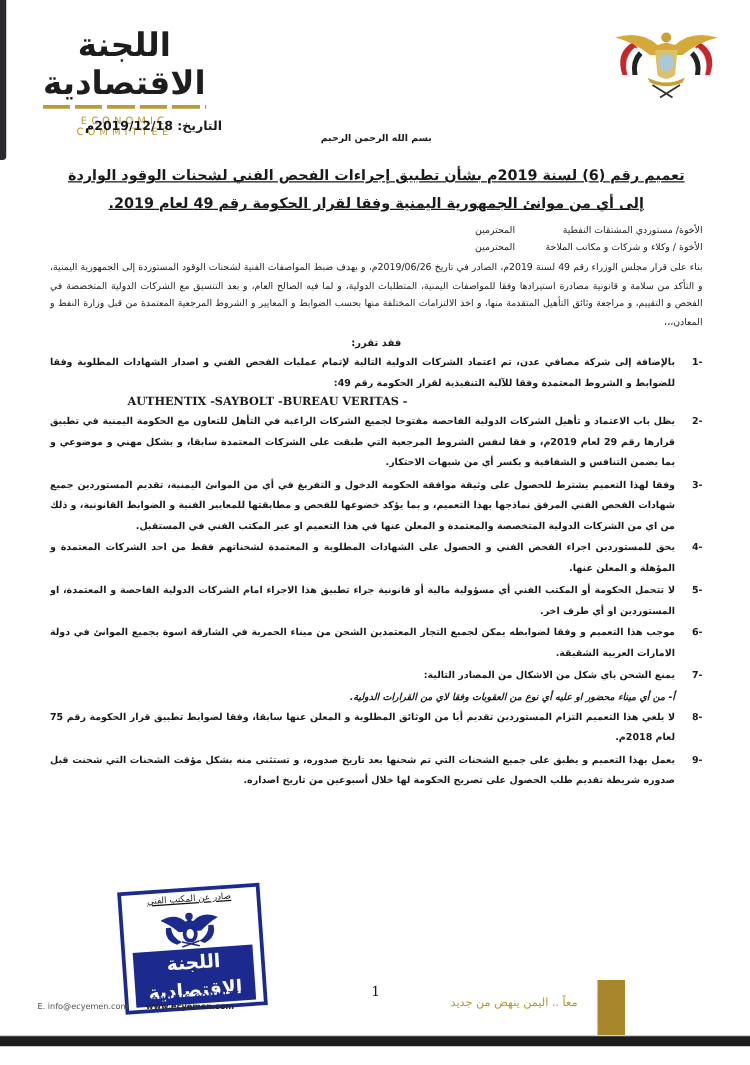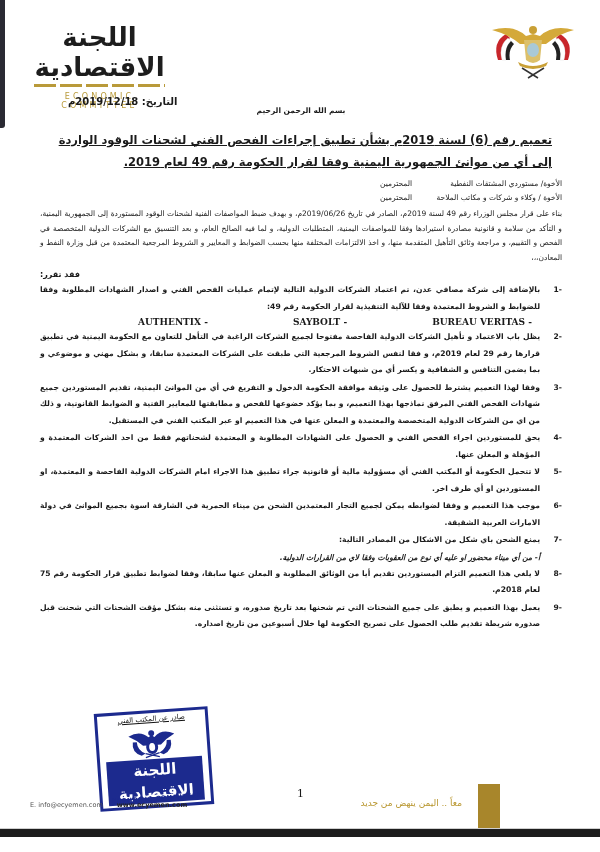--- a/index.html
+++ b/index.html
@@ -17,32 +17,32 @@
     background: repeating-linear-gradient(90deg, #b99a3a 0 22px, transparent 22px 26px); }
   .logo-en { font-family: "DejaVu Sans", sans-serif; font-size: 8px; letter-spacing: 3.2px; color: #b99a3a; text-align: center; margin-top: 5px; }
   .emblem { position: absolute; left: 488px; top: 20px; width: 90px; height: 60px; }
 
   
   .date { position: absolute; left: 68px; top: 96px; font-size: 10px; font-weight: bold; direction: rtl; }
 
   
   .content { position: absolute; left: 40px; top: 106px; width: 522px; direction: rtl; text-align: right; }
   .basmala { text-align: center; font-size: 7.5px; font-weight: bold; margin-bottom: 14px; }
-  .title { font-size: 11.5px; font-weight: bold; text-decoration: underline; line-height: 22px; margin: 0 10px; }
+  .title { text-align: center; font-size: 11.5px; font-weight: bold; text-decoration: underline; line-height: 22px; margin: 0 10px; }
   .addr { font-size: 7.5px; line-height: 14px; margin-top: 4px; }
   .addr-row { display: flex; }
   .addr-row .to { width: 150px; }
   .intro { font-size: 7.5px; line-height: 14.5px; text-align: justify; margin-top: 2px; }
-  .decided { text-align: left; font-weight: bold; font-size: 8px; margin: 5px 0 3px; }
+  .decided { text-align: center; font-weight: bold; font-size: 8px; margin: 5px 0 3px; }
 
   .items { list-style: none; margin: 0; padding: 0; }
   .item { display: flex; font-size: 7.6px; font-weight: bold; line-height: 16.5px; margin-bottom: 1px; }
   .item .num { width: 22px; flex: 0 0 22px; text-align: right; }
   .item .txt { flex: 1; text-align: justify; }
-  .companies { display: flex; direction: ltr; justify-content: space-between; font-family: "DejaVu Serif", serif; font-weight: bold; font-size: 9px; margin: 2px 30px 2px 98px; }
+  .companies { display: flex; direction: ltr; font-family: "DejaVu Serif", serif; font-weight: bold; font-size: 9px; margin: 2px 30px 2px 62px; }
   .sub { list-style: none; padding: 0; margin: 0 22px 0 0; font-style: italic; }
   .sub li { font-size: 7.6px; font-weight: bold; line-height: 16px; }
 
   
   .stamp { position: absolute; left: 97px; top: 710px; width: 108px; height: 92px; border: 3px solid #1c2a8e; transform: rotate(-4deg); background: #fff; }
   .stamp-top { position: absolute; top: 2px; left: 4px; right: 4px; font-size: 7px; color: #111; direction: rtl; text-align: center; text-decoration: underline; }
   .stamp-eagle { position: absolute; top: 14px; left: 28px; width: 50px; height: 32px; }
   .stamp-ar { position: absolute; top: 46px; left: 6px; right: 6px; background: #1c2a8e; color: #fff; font-weight: bold; font-size: 15px; text-align: center; direction: rtl; line-height: 22px; }
   .stamp-en { position: absolute; bottom: 4px; left: 6px; right: 6px; font-size: 5.5px; color: #1c2a8e; font-weight: bold; letter-spacing: 1px; text-align: center; }
 

